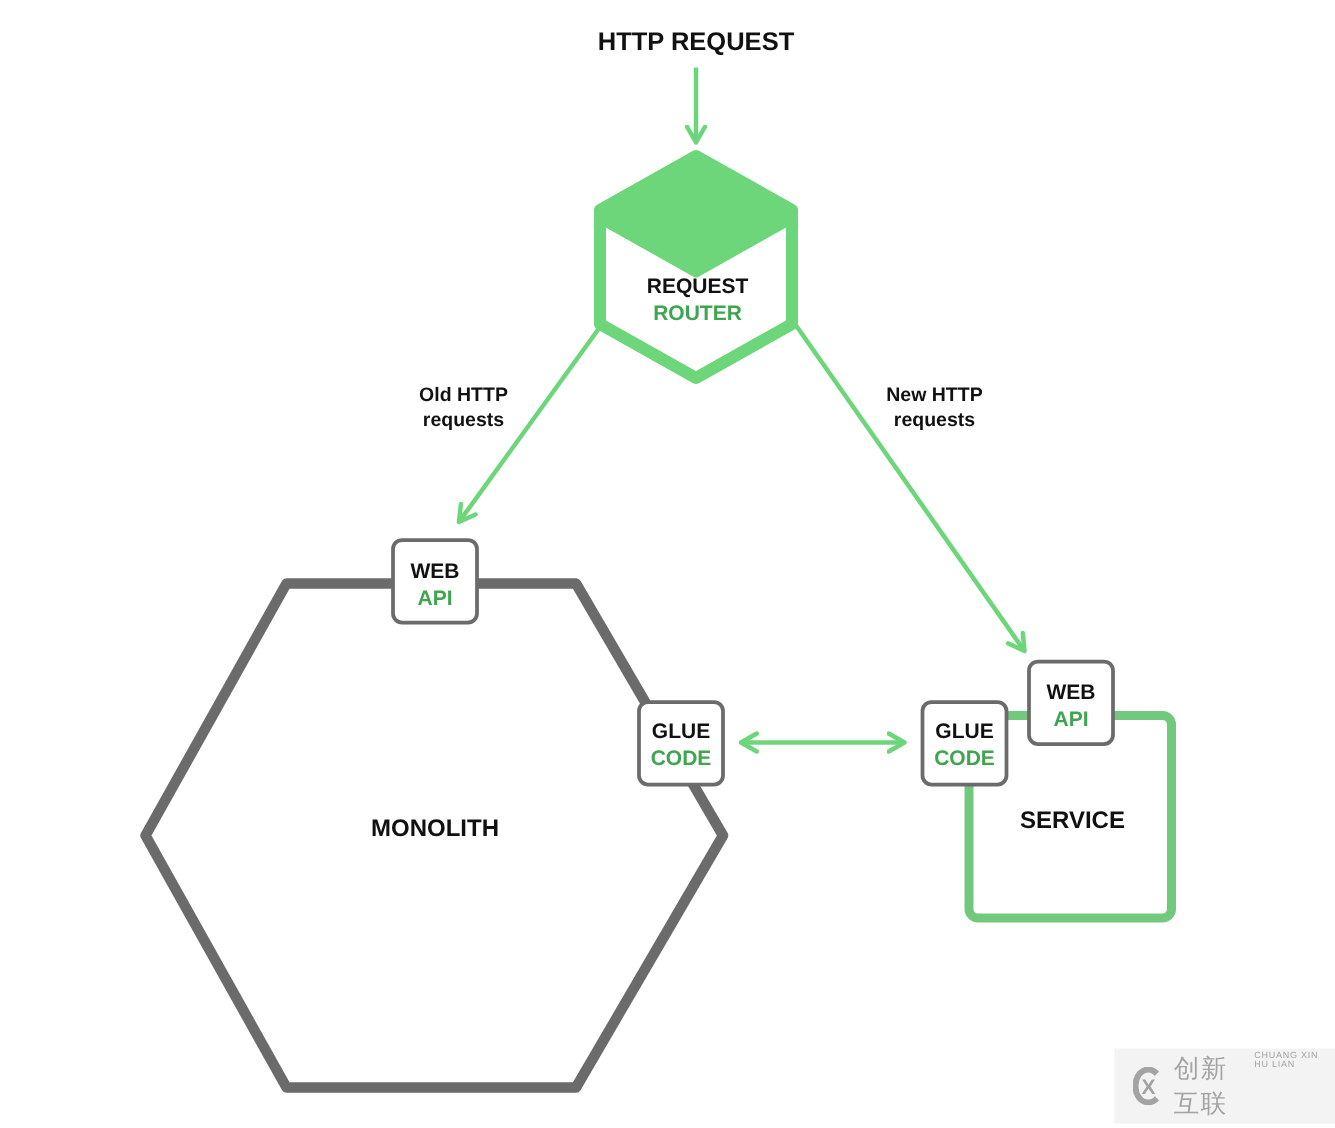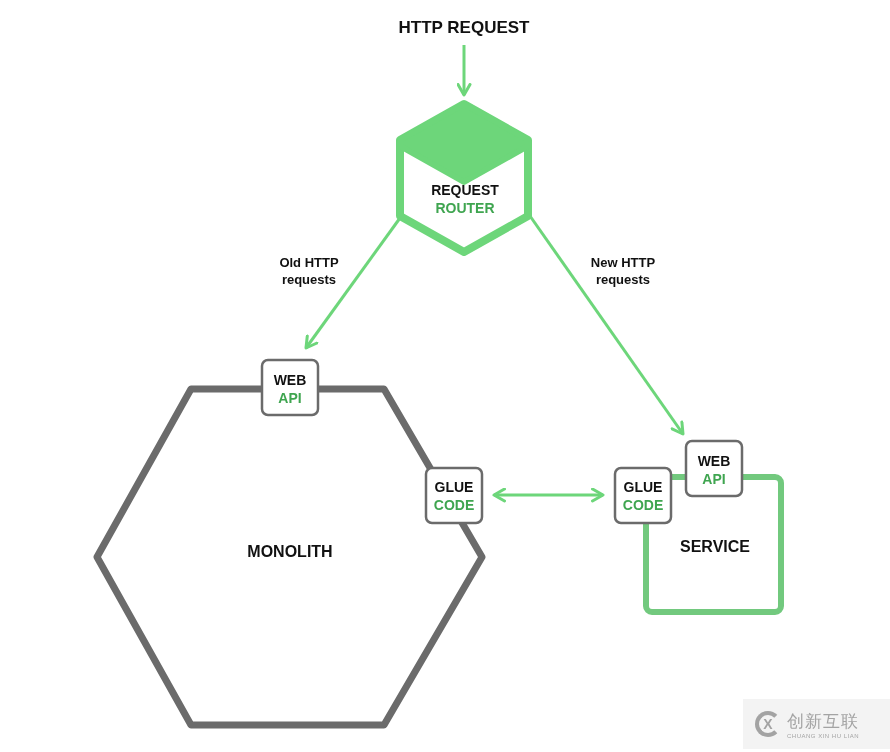--- a/index.html
+++ b/index.html
@@ -5,21 +5,21 @@
     html, body { margin: 0; padding: 0; background: #ffffff; }
     body { width: 890px; height: 752px; position: relative; overflow: hidden;
            font-family: "Liberation Sans", sans-serif; }
     svg { position: absolute; left: 0; top: 0; }
     .lbl { font-family: "Liberation Sans", sans-serif; font-weight: 700; }
     .watermark { position: absolute; left: 743px; top: 699px; width: 147px; height: 50px;
                  background: #f2f2f2; opacity: 0.9; display: flex; align-items: center; }
     .wm-logo { width: 26px; height: 26px; margin-left: 12px; border: 4px solid #9a9a9a;
                border-radius: 50%; border-right-color: transparent; box-sizing: border-box;
                color: #9a9a9a; font-weight: 700; font-size: 14px; line-height: 18px; text-align: center; }
-    .wm-text { margin-left: 6px; display: flex; flex-direction: column; color: #9a9a9a; }
+    .wm-text { margin-left: 6px; display: flex; flex-direction: row; color: #9a9a9a; }
     .wm-cn { font-size: 17px; font-family: "DejaVu Sans", sans-serif; letter-spacing: 1px; }
     .wm-en { font-size: 6px; letter-spacing: 0.5px; }
   </style>
 </head>
 <body>
 
 <svg width="890" height="752" viewBox="0 0 890 752">
   <defs>
     <marker id="arrowG" viewBox="0 0 10 10" refX="8" refY="5" markerWidth="5" markerHeight="5" orient="auto-start-reverse">
       <path d="M1,1 L8,5 L1,9" fill="none" stroke="#6dd67a" stroke-width="2" stroke-linecap="round" stroke-linejoin="round"></path>

